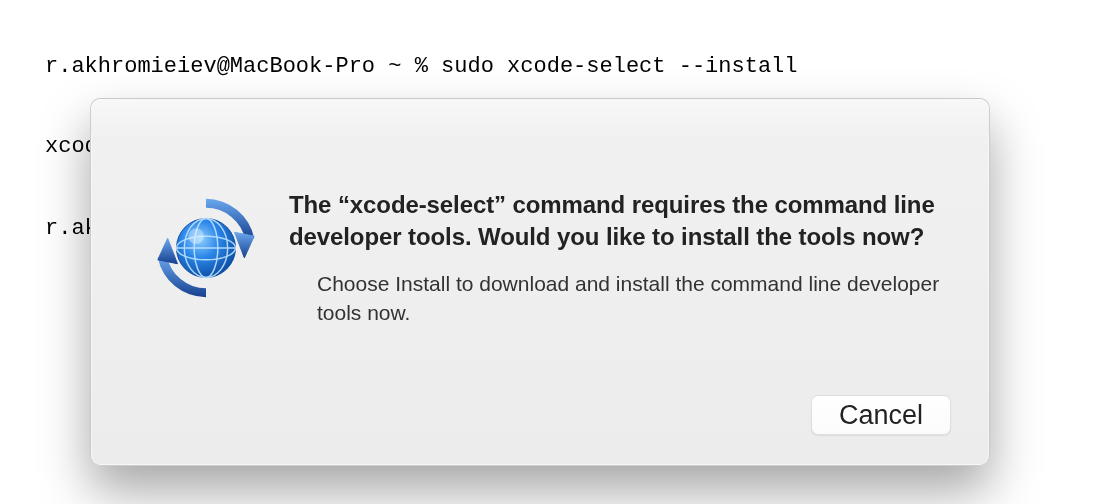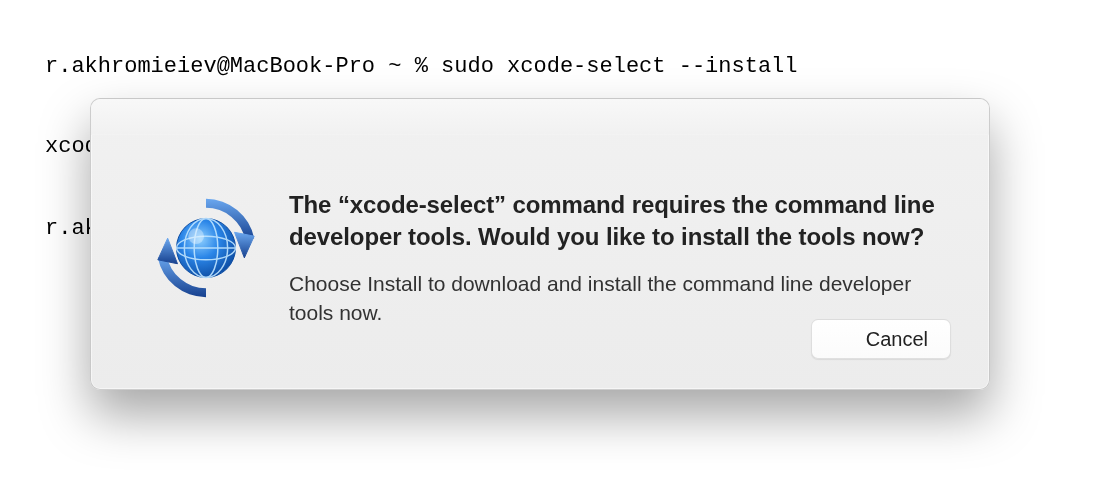--- a/index.html
+++ b/index.html
@@ -27,21 +27,21 @@
       border: 1.5px solid #000;
       vertical-align: -3px;
       margin-left: 2px;
     }
 
     .dialog {
       position: absolute;
       left: 90px;
       top: 98px;
       width: 900px;
-      height: 292px;
+      height: 368px;
       background: linear-gradient(#f1f1f1, #ececec);
       border: 1px solid rgba(0,0,0,0.15);
       border-radius: 10px;
       box-shadow:
         0 25px 50px rgba(0,0,0,0.35),
         0 0 0 1px rgba(255,255,255,0.5) inset;
     }
     .dialog-top-accent {
       position: absolute;
       top: 0; left: 0; right: 0;
@@ -77,41 +77,41 @@
       font-weight: 700;
       color: #222;
       line-height: 1.32;
       letter-spacing: -0.1px;
       margin-bottom: 18px;
     }
     .dialog-desc {
       font-size: 21px;
       color: #323232;
       line-height: 1.35;
+      margin-left: 28px;
     }
     .button-row {
       position: absolute;
       right: 38px;
       bottom: 30px;
       display: flex;
       gap: 18px;
     }
     .mac-btn {
       min-width: 140px;
       height: 40px;
-      font-size: 20px;
+      font-size: 27px;
       border-radius: 7px;
       border: 1px solid rgba(0,0,0,0.12);
       background: linear-gradient(#ffffff, #fbfbfb);
       box-shadow: 0 1px 1px rgba(0,0,0,0.08);
       color: #222;
       padding: 0 22px;
       cursor: default;
       font-family: inherit;
-      text-align: right;
     }
     .mac-btn.primary {
       background: linear-gradient(#3f94ff, #1171ff 60%, #0a62e6);
       border: 1px solid #0a60e0;
       color: #fff;
       box-shadow: 0 1px 2px rgba(10,80,200,0.4), inset 0 1px 0 rgba(255,255,255,0.25);
     }
   </style>
 </head>
 <body>

